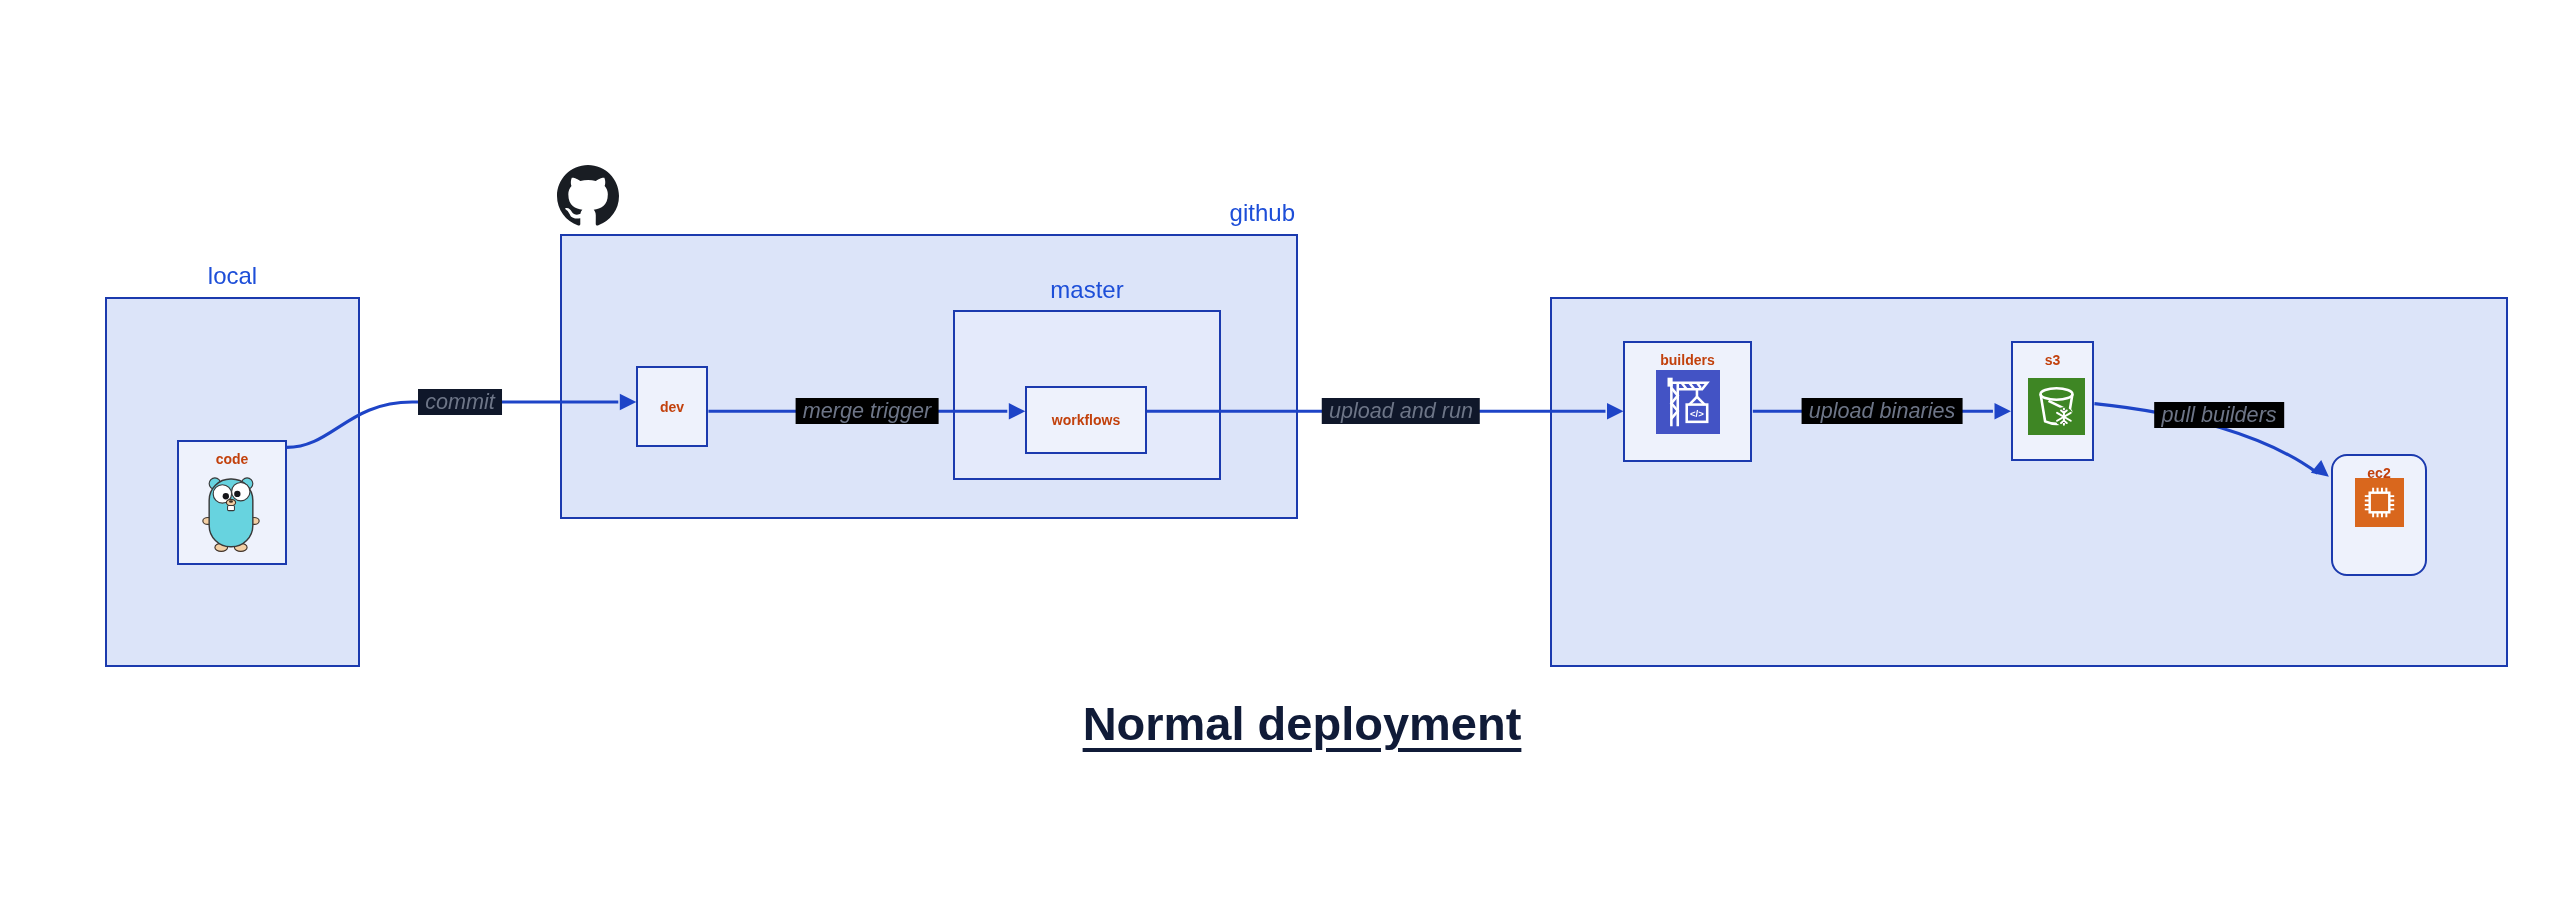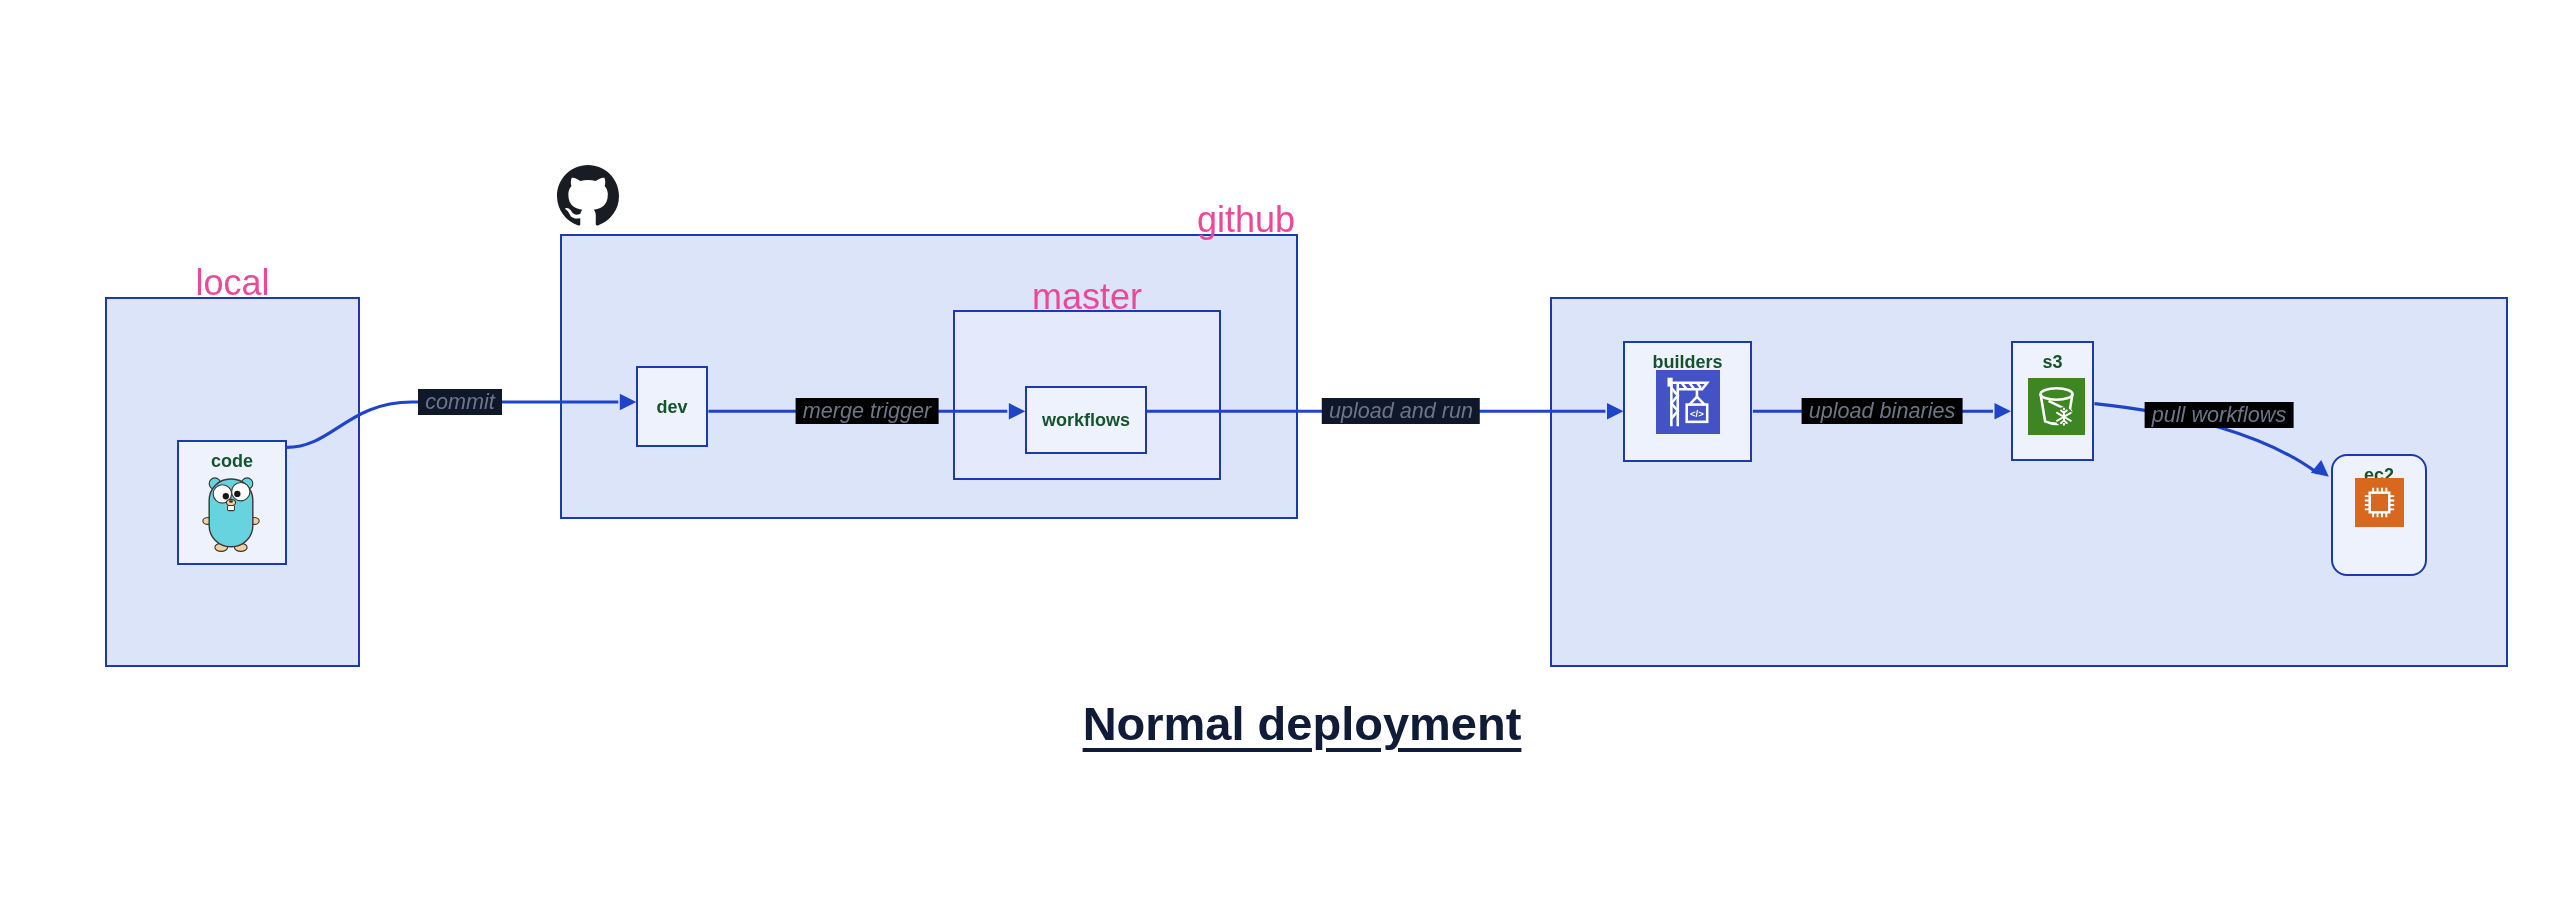--- a/index.html
+++ b/index.html
@@ -1,22 +1,22 @@
 <!DOCTYPE html>
 <html style="font-size:8.2px"><head>
 <meta charset="utf-8">
 <style>
   html,body{margin:0;padding:0;background:#ffffff;}
   .canvas{position:relative;width:2604px;height:902px;background:#ffffff;overflow:hidden;
           font-family:"Liberation Sans","DejaVu Sans",sans-serif;}
   .container-box{position:absolute;background:#dce4f9;border:2.6px solid #1b3aae;box-sizing:border-box;}
   .container-box.inner{background:#e4eafb;border-width:2.1px;}
   .node-box{position:absolute;background:#eef2fc;border:2.1px solid #1b3aae;box-sizing:border-box;}
-  .container-label{position:absolute;font-size:36px;font-weight:500;color:#ec4899;white-space:nowrap;}
-  .node-label{position:absolute;left:0;right:0;text-align:center;font-size:18px;font-weight:700;color:#14532d;}
+  .container-label{position:absolute;font-size:24px;font-weight:500;color:#1d4ed8;white-space:nowrap;}
+  .node-label{position:absolute;left:0;right:0;text-align:center;font-size:14px;font-weight:700;color:#c2410c;}
   .node-label.vcenter{top:50%;transform:translateY(-50%);}
   .node-label.attop{top:9.3px;}
   .edge-label{position:absolute;transform:translate(-50%,-50%);font-size:21.6px;font-style:italic;
               color:#6d7587;white-space:nowrap;padding:0 7.2px;z-index:6;}
   .bg-white{background:#0f172a;}
   .bg-fill{background:#000000;}
   .edge-layer{position:absolute;left:0;top:0;z-index:5;pointer-events:none;}
   .icon{position:absolute;}
   .title{position:absolute;left:0;right:0;top:696px;text-align:center;font-size:47px;font-weight:600;
          color:#101b38;text-decoration:underline;text-decoration-thickness:4.1px;text-underline-offset:8.2px;}
@@ -140,18 +140,18 @@
       <polygon points="0,0 -32,-16 -32,16" transform="translate(3151,798)"></polygon>
       <polygon points="0,0 -32,-16 -32,16" transform="translate(3903,798)"></polygon>
       <polygon points="0,0 -32,-16 -32,16" transform="translate(4520,925) rotate(39)"></polygon>
     </g>
   </svg>
 
   <div class="edge-label bg-white" style="left:460px;top:402px;">commit</div>
   <div class="edge-label bg-fill" style="left:867px;top:411px;">merge trigger</div>
   <div class="edge-label bg-white" style="left:1385px;top:411px;margin-left:16px;">upload and run</div>
   <div class="edge-label bg-fill" style="left:1882px;top:411px;">upload binaries</div>
-  <div class="edge-label bg-fill" style="left:2219px;top:415px;">pull workflows</div>
+  <div class="edge-label bg-fill" style="left:2219px;top:415px;">pull builders</div>
 
   <div class="title">Normal deployment</div>
 
 </div>
 
 
 </body></html>

